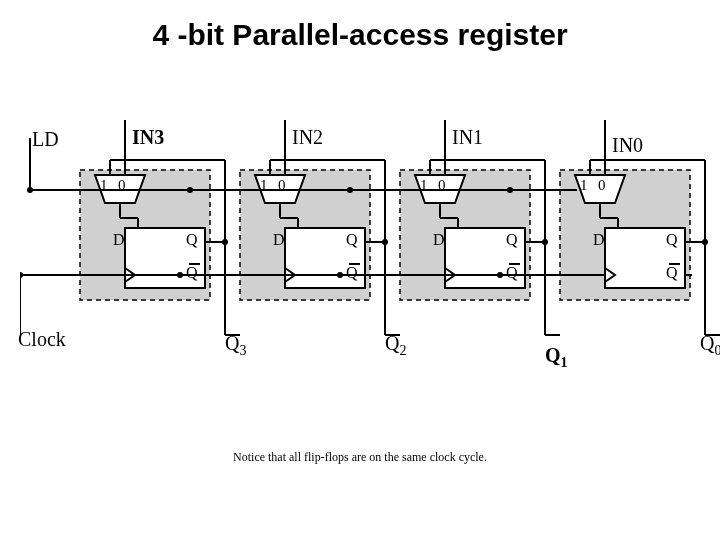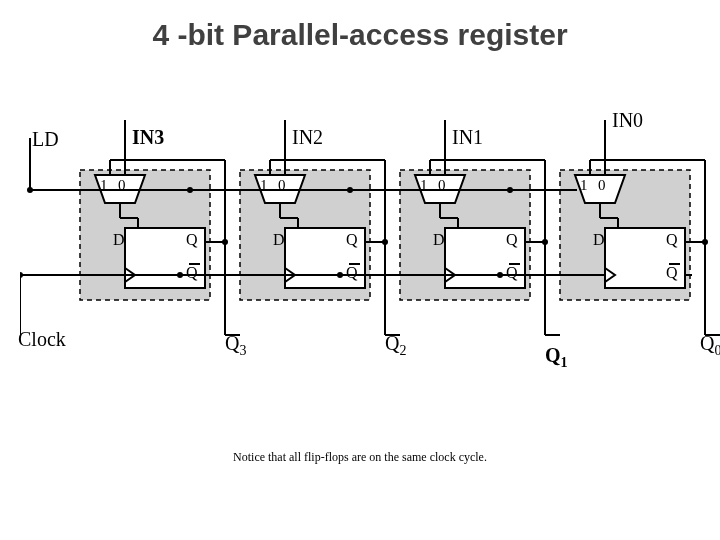--- a/index.html
+++ b/index.html
@@ -12,21 +12,21 @@
     position: relative;
   }
   .title {
     position: absolute;
     left: 0;
     width: 720px;
     top: 18px;
     text-align: center;
     font-size: 30px;
     font-weight: bold;
-    color: #404040;
+    color: #000000;
   }
   .note {
     position: absolute;
     left: 0;
     width: 720px;
     top: 450px;
     text-align: center;
     font-size: 12px;
     font-family: "Times New Roman", serif;
     color: #000;
@@ -111,21 +111,21 @@
 
   <line x1="0" y1="155" x2="480" y2="155" stroke="#000" stroke-width="2"></line>
 </svg>
 
 <div class="lbl" style="left:32px; top:128px;">LD</div>
 <div class="lbl" style="left:18px; top:328px;">Clock</div>
 
 <div class="lbl" style="left:132px; top:126px;font-weight:bold;">IN3</div>
 <div class="lbl" style="left:292px; top:126px;">IN2</div>
 <div class="lbl" style="left:452px; top:126px;">IN1</div>
-<div class="lbl" style="left:612px; top:109px;text-align:right;">IN0</div>
+<div class="lbl" style="left:612px; top:134px;text-align:right;">IN0</div>
 
 <div class="lbl" style="left:100px;  top:177px; font-size:15px;">1</div>
 <div class="lbl" style="left:118px; top:177px; font-size:15px;">0</div>
 <div class="lbl" style="left:260px; top:177px; font-size:15px;">1</div>
 <div class="lbl" style="left:278px; top:177px; font-size:15px;">0</div>
 <div class="lbl" style="left:420px; top:177px; font-size:15px;">1</div>
 <div class="lbl" style="left:438px; top:177px; font-size:15px;">0</div>
 <div class="lbl" style="left:580px; top:177px; font-size:15px;">1</div>
 <div class="lbl" style="left:598px; top:177px; font-size:15px;">0</div>
 

